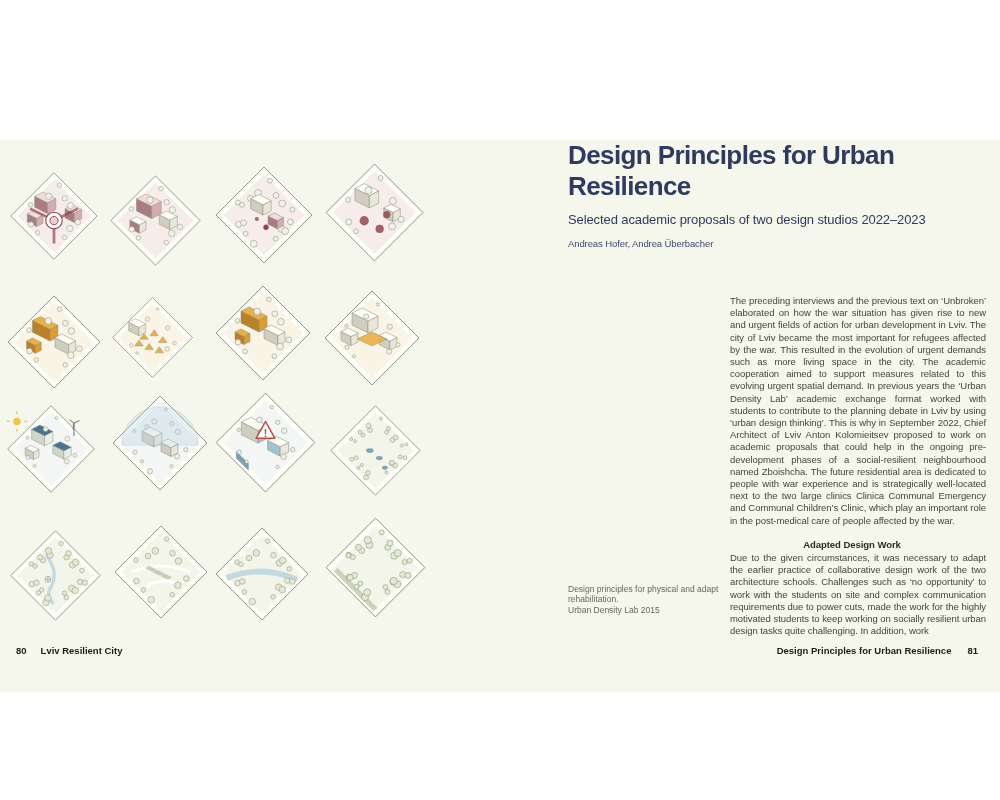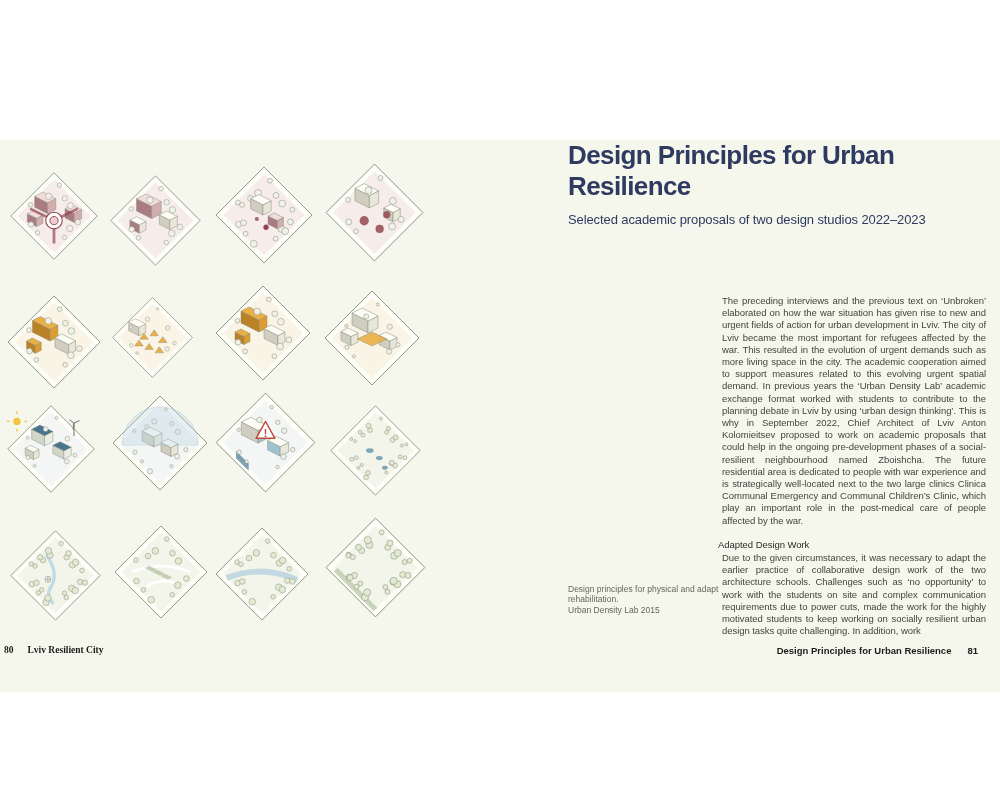--- a/index.html
+++ b/index.html
@@ -29,21 +29,21 @@
   #tile-11{left:213px;top:250px;width:105px;height:105px}
   #tile-12{left:328px;top:263px;width:95px;height:95px}
   #tile-13{left:8px;top:388px;width:95px;height:95px}
   #tile-14{left:112px;top:383px;width:98px;height:98px}
   #tile-15{left:213px;top:385px;width:98px;height:98px}
   #tile-16{left:323px;top:375px;width:105px;height:105px}
   .footer{
     position:absolute;top:505px;font-size:9.5px;font-weight:bold;
     color:#1d1d1a;letter-spacing:0;
   }
-  .footer-left{left:4px;font-family:Liberation Serif, serif;}
+  .footer-left{left:16px;}
   .footer-right{right:22px;text-align:right;}
   .footer .pgnum-left{margin-right:14px;}
   .footer .pgnum-right{margin-left:16px;}
   
   .right-page{position:absolute;left:530px;top:0;width:470px;height:455px;}
   .title{
     position:absolute;left:38px;top:0px;width:412px;
     font-size:26px;line-height:31px;font-weight:bold;
     color:var(--navy,#2e3a60);letter-spacing:-0.6px;
   }
@@ -55,24 +55,24 @@
   .authors{
     position:absolute;left:38px;top:97px;width:432px;
     font-size:9.5px;line-height:14.5px;color:#3f4a6e;
     letter-spacing:-0.1px;white-space:nowrap;
   }
   .body-col{
     position:absolute;left:188px;top:155px;width:268px;
     font-size:9.5px;line-height:12.2px;color:#45443e;
     text-align:justify;letter-spacing:-0.05px;
   }
-  .body-col p{margin:0 0 12px 4px;}
+  .body-col p{margin:0 0 12px 12px;}
   .body-col h3{
     margin:0 0 1px 0;font-size:9.5px;line-height:12.2px;
-    color:#2c2c28;font-weight:normal;text-align:left;
+    color:#2c2c28;font-weight:bold;text-align:center;
   }
   .caption{
     position:absolute;left:38px;top:444px;width:152px;
     font-size:8.5px;line-height:10.4px;color:#66665e;
   }
   .caption .credit{margin-top:0px;}
 </style>
 </head>
 <body>
 
@@ -511,20 +511,21 @@
 
     <div class="footer footer-left">
       <span class="pgnum-left">80</span><span>Lviv Resilient City</span>
     </div>
   </div>
 
   <div class="right-page">
     <div class="title">Design Principles for Urban Resilience</div>
     <div class="subtitle">Selected academic proposals of two design studios 2022–2023</div>
     <div class="authors">
+      <div>Andreas Hofer, Andrea Überbacher</div>
     </div>
 
     <div class="body-col">
       <p>The preceding interviews and the previous text on ‘Unbroken’ elaborated on how the war situation has given rise to new and urgent fields of action for urban development in Lviv. The city of Lviv became the most important for refugees affected by the war. This resulted in the evolution of urgent demands such as more living space in the city. The academic cooperation aimed to support measures related to this evolving urgent spatial demand. In previous years the ‘Urban Density Lab’ academic exchange format worked with students to contribute to the planning debate in Lviv by using ‘urban design thinking’. This is why in September 2022, Chief Architect of Lviv Anton Kolomieitsev proposed to work on academic proposals that could help in the ongoing pre-development phases of a social-resilient neighbourhood named Zboishcha. The future residential area is dedicated to people with war experience and is strategically well-located next to the two large clinics Clinica Communal Emergency and Communal Children’s Clinic, which play an important role in the post-medical care of people affected by the war.</p>
       <h3>Adapted Design Work</h3>
       <p>Due to the given circumstances, it was necessary to adapt the earlier practice of collaborative design work of the two architecture schools. Challenges such as ‘no opportunity’ to work with the students on site and complex communication requirements due to power cuts, made the work for the highly motivated students to keep working on socially resilient urban design tasks quite challenging. In addition, work</p>
     </div>
 
     <div class="caption">
       <div>Design principles for physical and adapt rehabilitation.</div>

